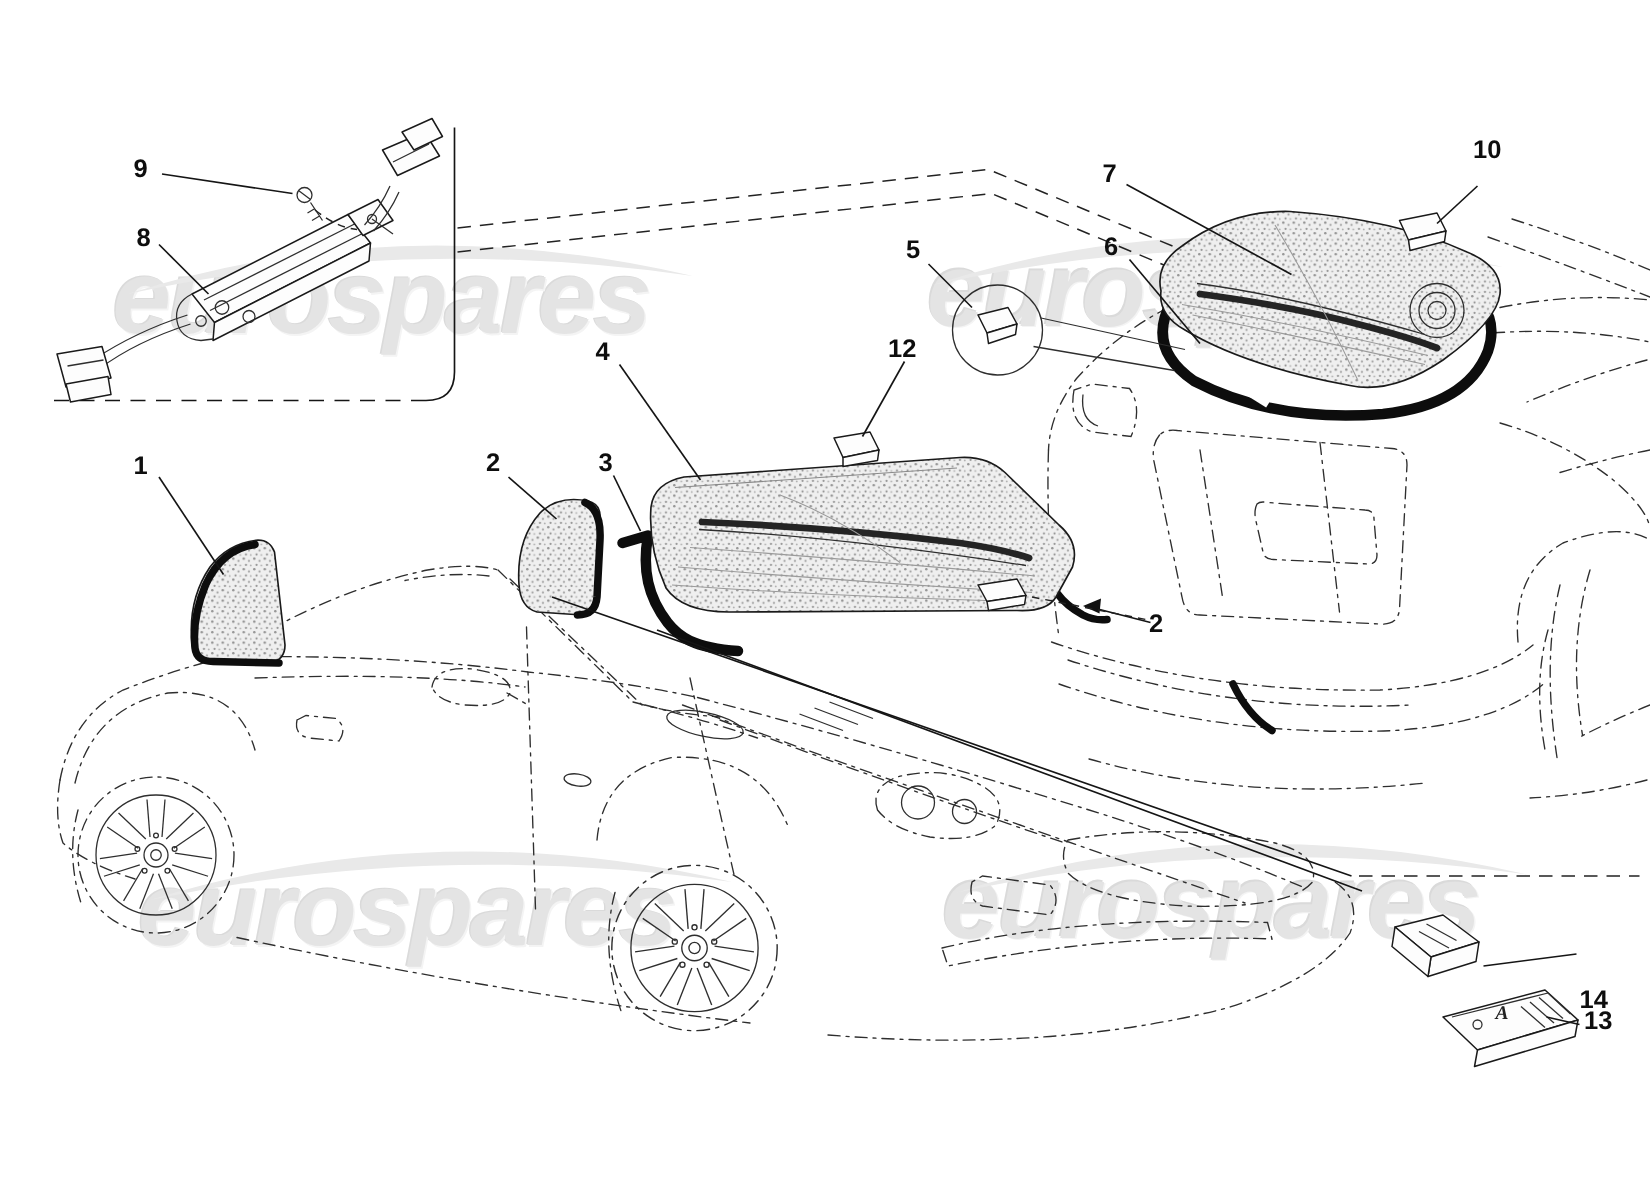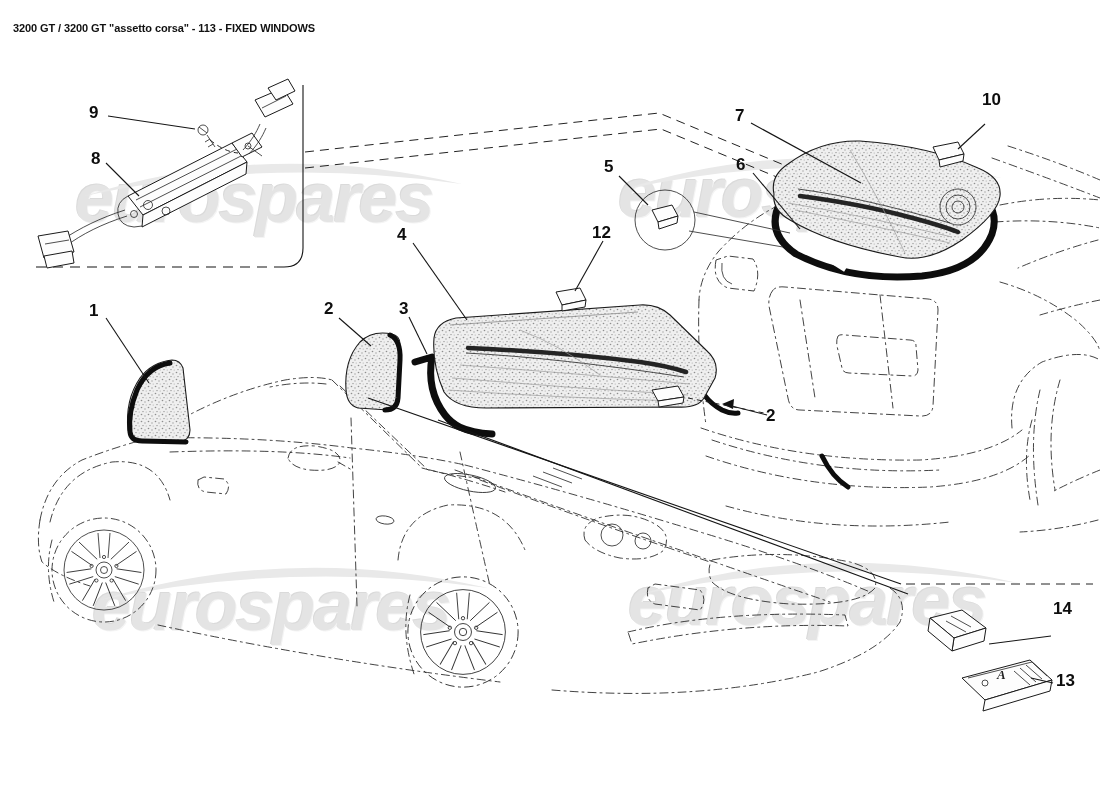--- a/index.html
+++ b/index.html
@@ -306,31 +306,30 @@
       <polygon points="722,404 734,399 733,409" fill="#111"></polygon>
       <path class="dashl" d="M688,398 L764,413"></path>
       <line class="sol" x1="1053" y1="683" x2="1031" y2="678"></line>
       <line class="sol" x1="1051" y1="636" x2="989" y2="644"></line>
       <line class="sol" x1="368" y1="398" x2="901" y2="584"></line>
       <line class="sol" x1="438" y1="420" x2="908" y2="594"></line>
       <path class="dashp" d="M906,584 L1093,584"></path>
     </g>
   </svg>
 
-  <div class="title">3200 GT / 3200 GT "assetto corsa" - 113 - FIXED WINDOWS</div>
 
   <div class="co" style="left:89px;top:301px">1</div>
   <div class="co" style="left:324px;top:299px">2</div>
   <div class="co" style="left:399px;top:299px">3</div>
   <div class="co" style="left:397px;top:225px">4</div>
   <div class="co" style="left:604px;top:157px">5</div>
   <div class="co" style="left:736px;top:155px">6</div>
   <div class="co" style="left:735px;top:106px">7</div>
   <div class="co" style="left:91px;top:149px">8</div>
   <div class="co" style="left:89px;top:103px">9</div>
   <div class="co" style="left:982px;top:90px">10</div>
   <div class="co" style="left:592px;top:223px">12</div>
   <div class="co" style="left:766px;top:406px">2</div>
   <div class="co" style="left:1056px;top:671px">13</div>
-  <div class="co" style="left:1053px;top:599px">14</div>
+  <div class="co" style="left:1053px;top:657px">14</div>
 
   <div class="pm">A</div>
 </div>
 
 </body></html>

